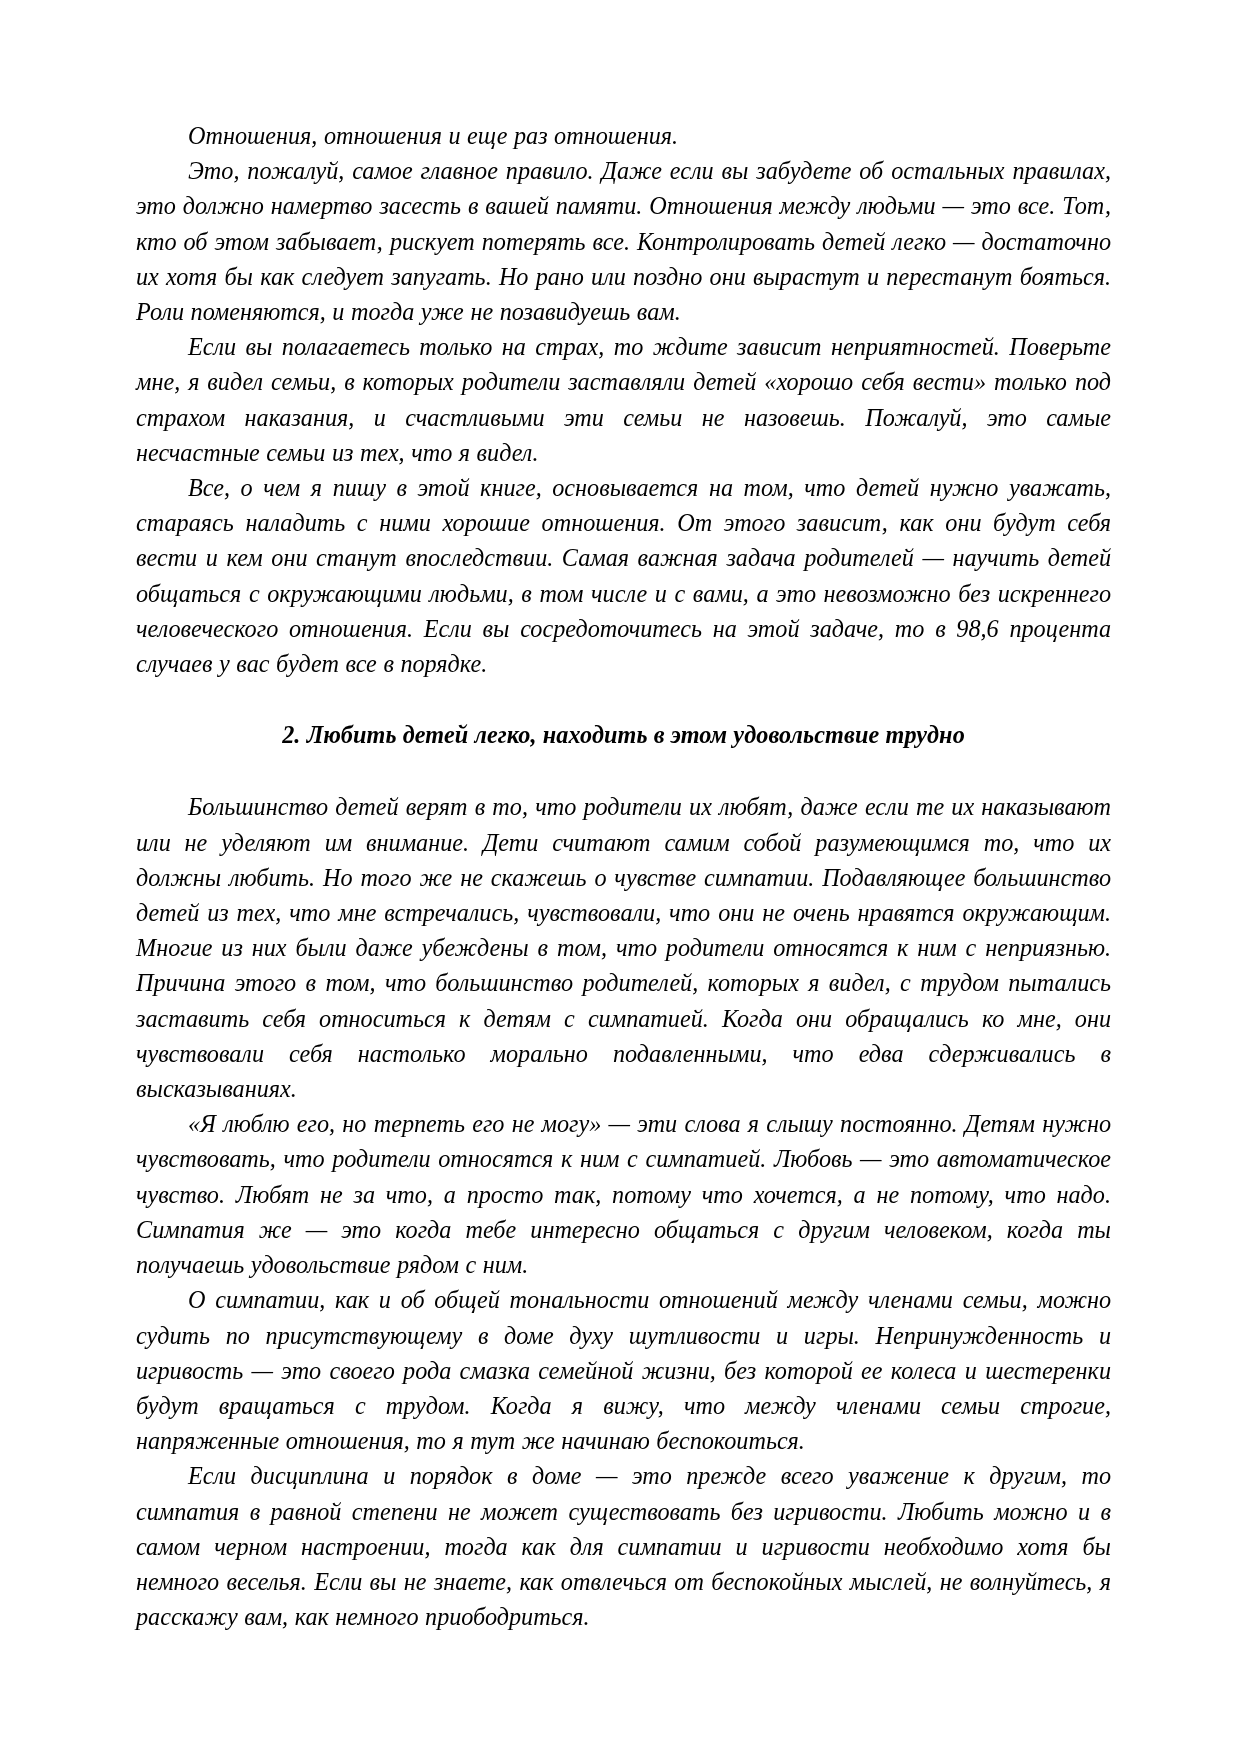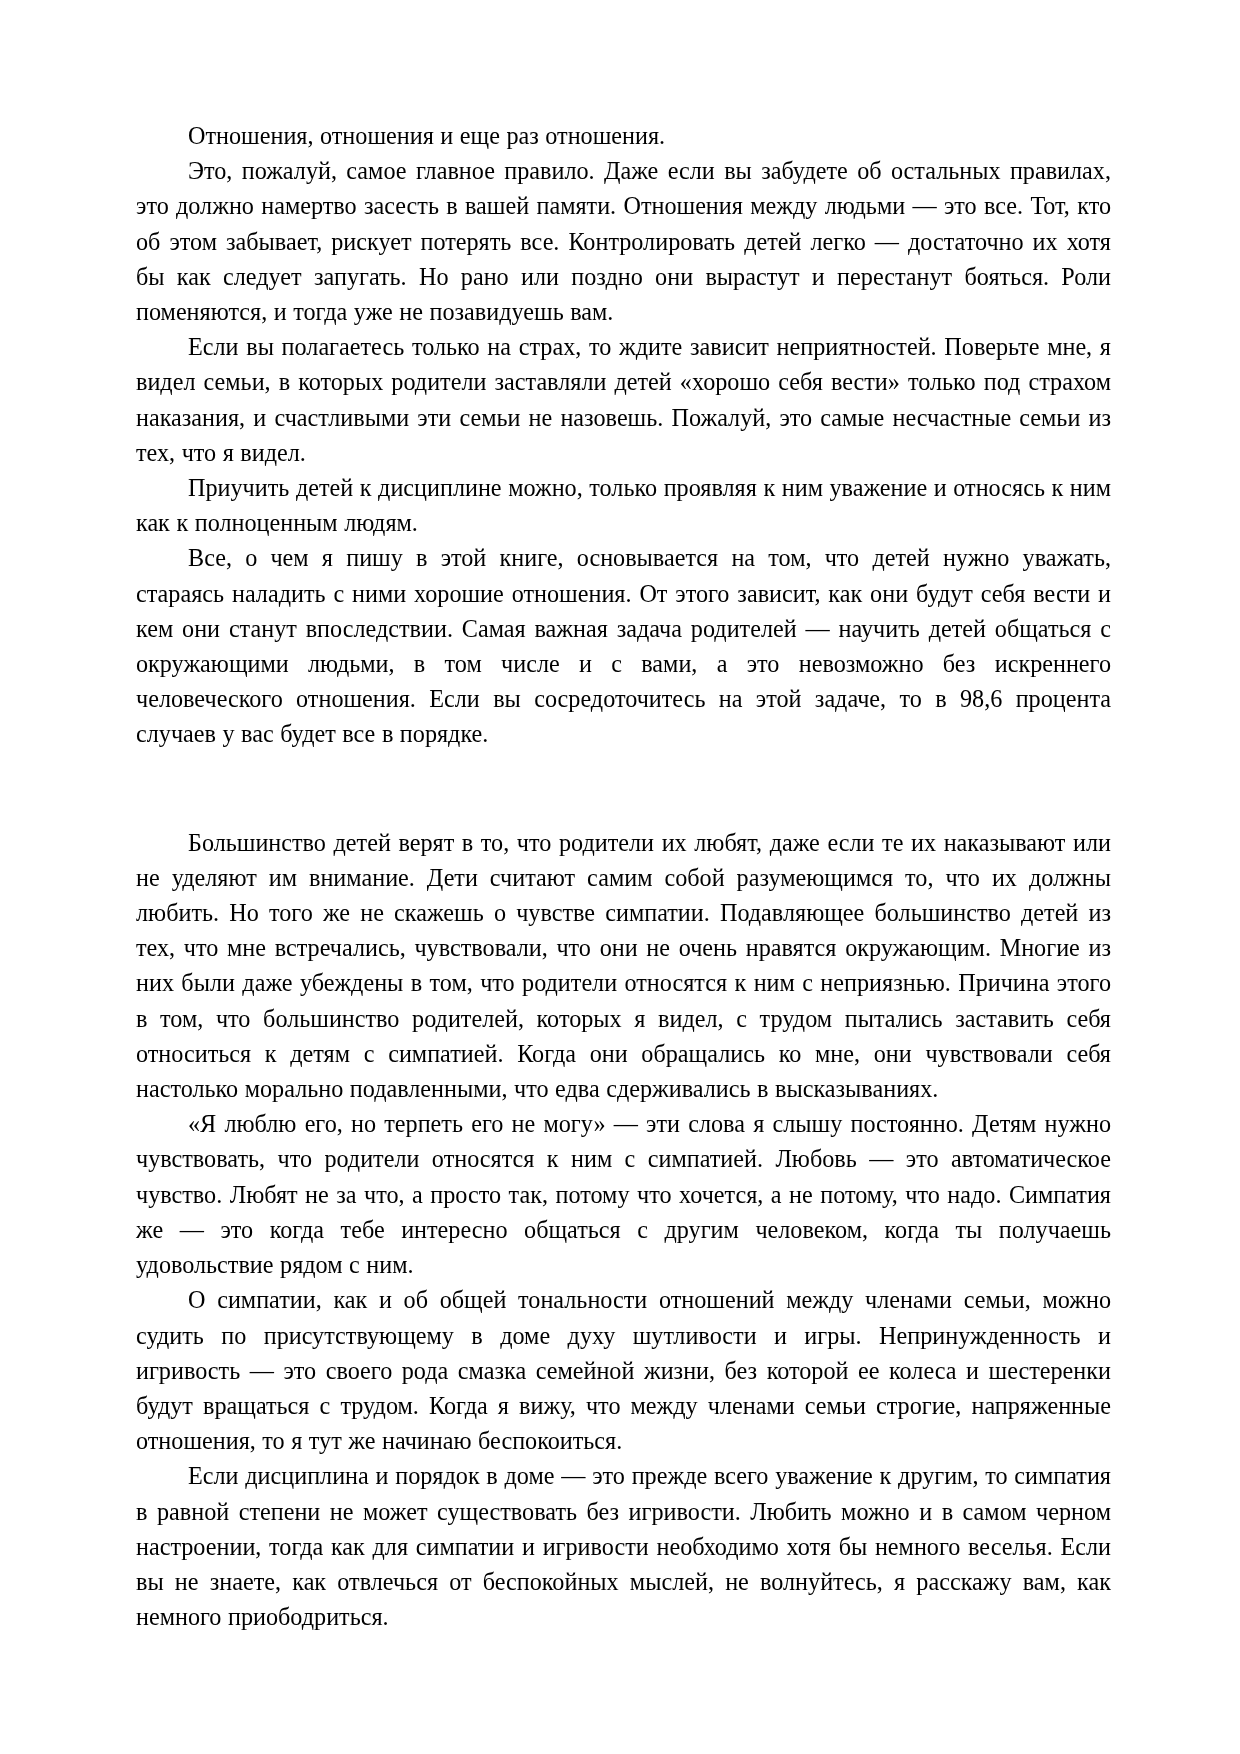--- a/index.html
+++ b/index.html
@@ -13,20 +13,21 @@
     color: #000000;
   }
   .page {
     position: relative;
     width: 1240px;
     height: 1754px;
     margin: 0 auto;
     background: #ffffff;
     box-sizing: border-box;
     overflow: hidden;
+    font-style: italic;
   }
   .content {
     position: absolute;
     left: 136px;
     top: 118px;
     width: 975px;
   }
   p.para {
     margin: 0;
     font-size: 24.2px;
@@ -58,26 +59,26 @@
 
 <div class="page">
   <div class="content">
 
     <p class="para">Отношения, отношения и еще раз отношения.</p>
 
     <p class="para">Это, пожалуй, самое главное правило. Даже если вы забудете об остальных правилах, это должно намертво засесть в вашей памяти. Отношения между людьми — это все. Тот, кто об этом забывает, рискует потерять все. Контролировать детей легко — достаточно их хотя бы как следует запугать. Но рано или поздно они вырастут и перестанут бояться. Роли поменяются, и тогда уже не позавидуешь вам.</p>
 
     <p class="para">Если вы полагаетесь только на страх, то ждите зависит неприятностей. Поверьте мне, я видел семьи, в которых родители заставляли детей «хорошо себя вести» только под страхом наказания, и счастливыми эти семьи не назовешь. Пожалуй, это самые несчастные семьи из тех, что я видел.</p>
 
-    <p class="para">Приучить детей к дисциплине можно, только проявляя к ним уважение и относясь к ним как к полноценным людям.</p>
 
     <p class="para">Все, о чем я пишу в этой книге, основывается на том, что детей нужно уважать, стараясь наладить с ними хорошие отношения. От этого зависит, как они будут себя вести и кем они станут впоследствии. Самая важная задача родителей — научить детей общаться с окружающими людьми, в том числе и с вами, а это невозможно без искреннего человеческого отношения. Если вы сосредоточитесь на этой задаче, то в 98,6 процента случаев у вас будет все в порядке.</p>
 
     <div class="gap-before-heading"></div>
 
+    <h2 class="heading">2. Любить детей легко, находить в этом удовольствие трудно</h2>
 
     <div class="gap-after-heading"></div>
 
     <p class="para">Большинство детей верят в то, что родители их любят, даже если те их наказывают или не уделяют им внимание. Дети считают самим собой разумеющимся то, что их должны любить. Но того же не скажешь о чувстве симпатии. Подавляющее большинство детей из тех, что мне встречались, чувствовали, что они не очень нравятся окружающим. Многие из них были даже убеждены в том, что родители относятся к ним с неприязнью. Причина этого в том, что большинство родителей, которых я видел, с трудом пытались заставить себя относиться к детям с симпатией. Когда они обращались ко мне, они чувствовали себя настолько морально подавленными, что едва сдерживались в высказываниях.</p>
 
     <p class="para">«Я люблю его, но терпеть его не могу» — эти слова я слышу постоянно. Детям нужно чувствовать, что родители относятся к ним с симпатией. Любовь — это автоматическое чувство. Любят не за что, а просто так, потому что хочется, а не потому, что надо. Симпатия же — это когда тебе интересно общаться с другим человеком, когда ты получаешь удовольствие рядом с ним.</p>
 
     <p class="para">О симпатии, как и об общей тональности отношений между членами семьи, можно судить по присутствующему в доме духу шутливости и игры. Непринужденность и игривость — это своего рода смазка семейной жизни, без которой ее колеса и шестеренки будут вращаться с трудом. Когда я вижу, что между членами семьи строгие, напряженные отношения, то я тут же начинаю беспокоиться.</p>
 
     <p class="para">Если дисциплина и порядок в доме — это прежде всего уважение к другим, то симпатия в равной степени не может существовать без игривости. Любить можно и в самом черном настроении, тогда как для симпатии и игривости необходимо хотя бы немного веселья. Если вы не знаете, как отвлечься от беспокойных мыслей, не волнуйтесь, я расскажу вам, как немного приободриться.</p>

